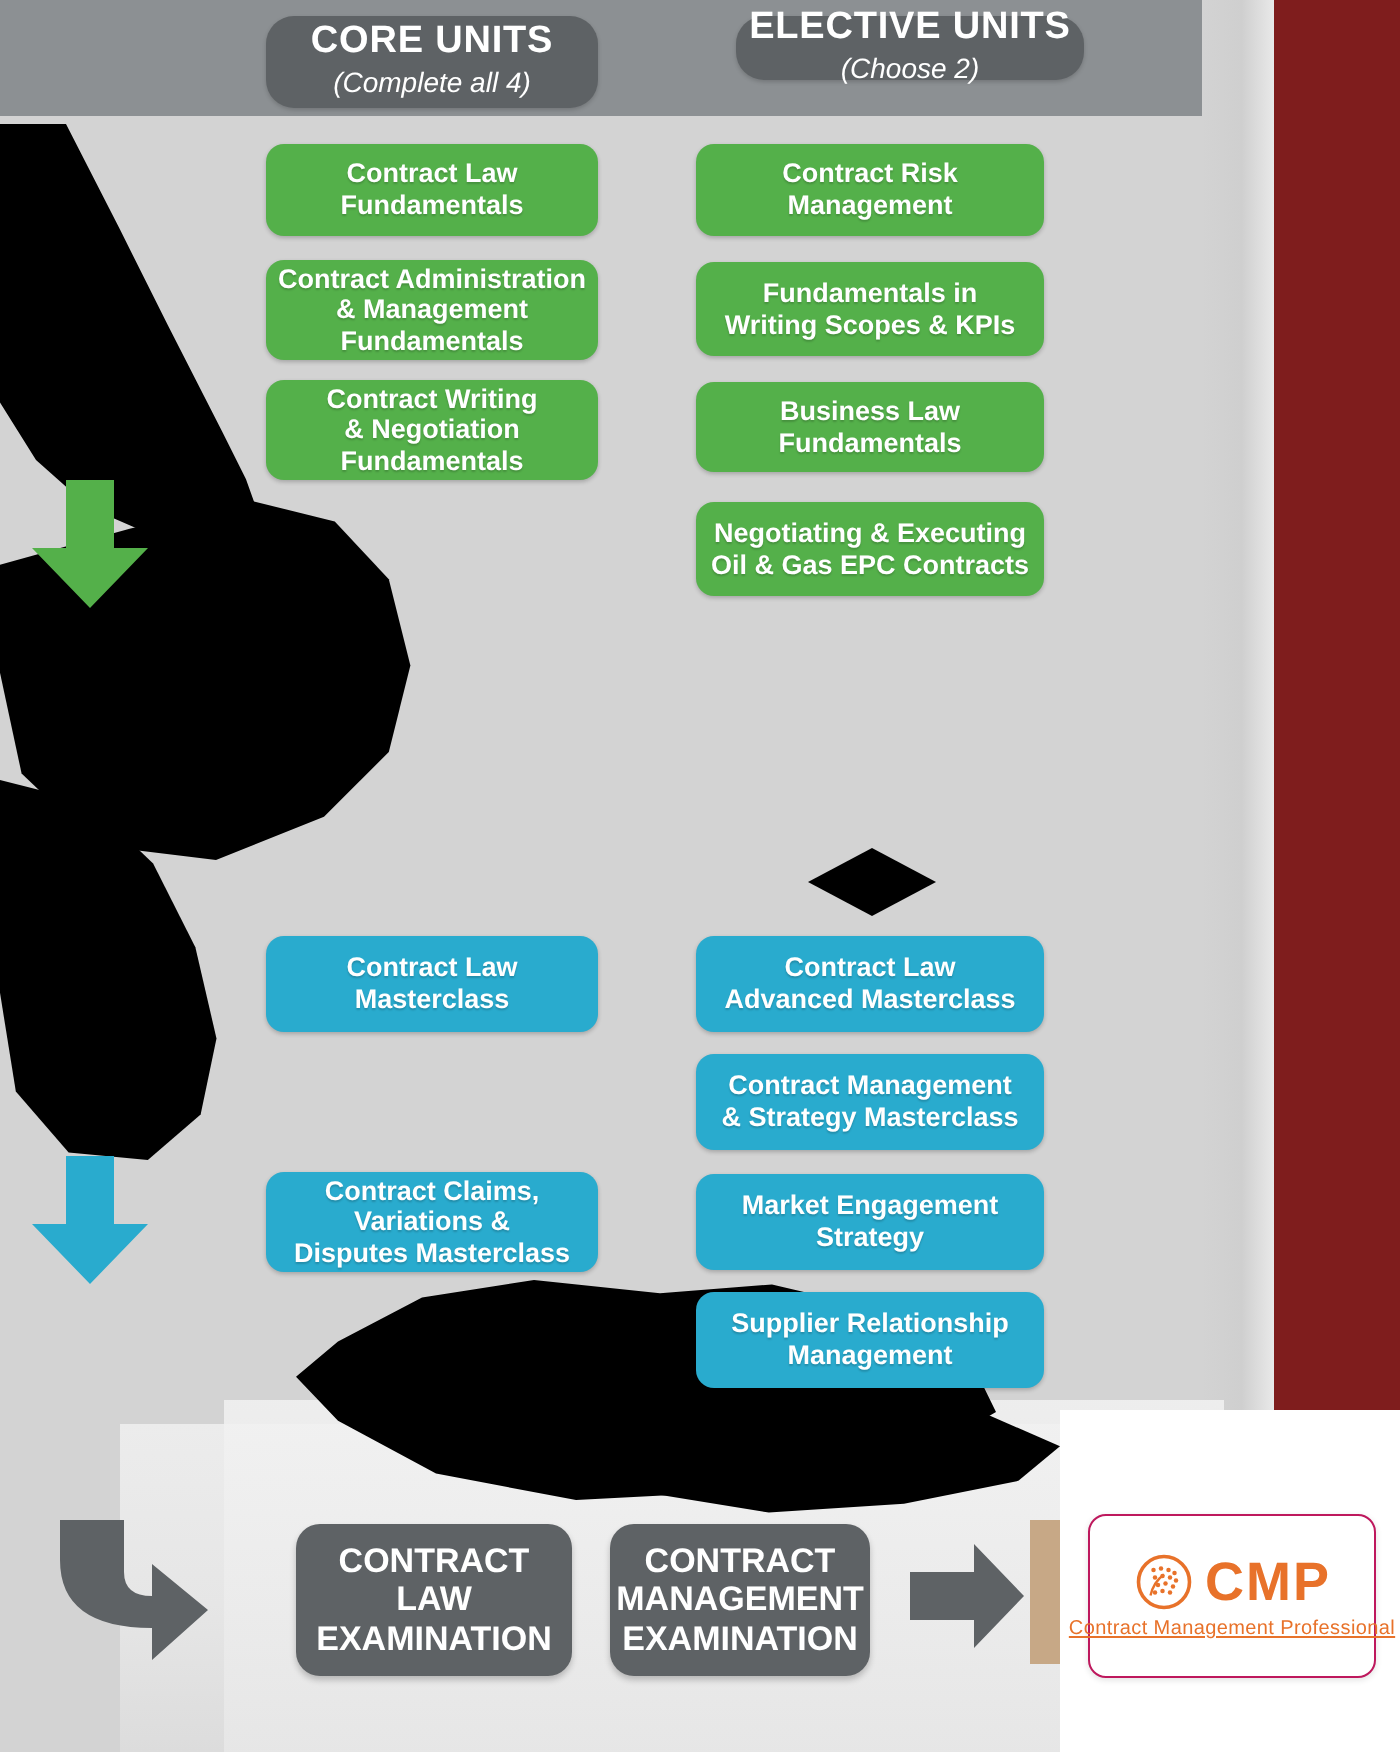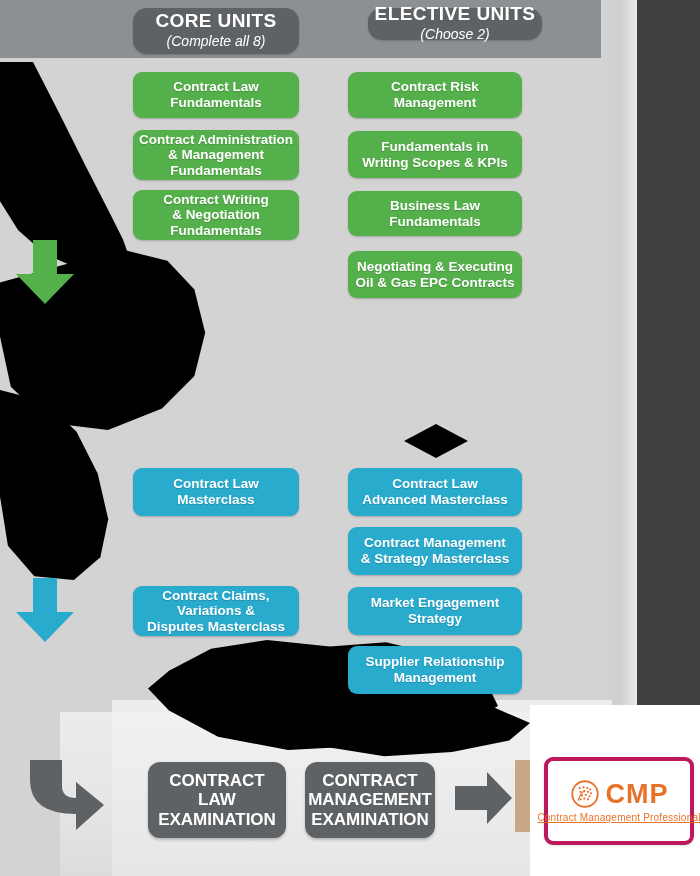--- a/index.html
+++ b/index.html
@@ -2,21 +2,21 @@
 <html><head>
 <meta charset="utf-8">
 <style>
   html,body{margin:0;padding:0;}
   body{
     width:700px;height:876px;
     background:#f4f4f4;
     font-family:"Liberation Sans",sans-serif;
     overflow:hidden;
   }
-  #stage{position:relative;width:700px;height:876px;overflow:hidden;background:#404040;}
+  #stage{position:relative;width:700px;height:876px;overflow:hidden;background:#7f1d1d;}
 
   
   .plate-gray{position:absolute;left:0;top:0;width:637px;height:876px;background:#d3d3d3;}
   .plate-header{position:absolute;left:0;top:0;width:637px;height:58px;background:#8c9093;
        border-bottom-right-radius:26px;}
   .plate-right-fade{position:absolute;left:601px;top:0;width:36px;height:876px;
        background:linear-gradient(90deg,#d3d3d3 0%,#cfcfcf 55%,#e9e9e9 100%);}
   .plate-bottom{position:absolute;left:60px;top:712px;width:560px;height:164px;
        background:linear-gradient(180deg,#ececec 0%,#e6e6e6 55%,#dcdcdc 100%);}
   .plate-bottom2{position:absolute;left:112px;top:700px;width:500px;height:176px;
@@ -74,21 +74,21 @@
      clip-path:polygon(6% 28%,18% 8%,34% 0,52% 6%,68% 2%,84% 14%,96% 34%,100% 60%,88% 82%,64% 96%,40% 100%,20% 88%,6% 64%,0 44%);}
   #art5{left:270px;top:690px;width:260px;height:72px;
      clip-path:polygon(0 34%,16% 12%,40% 4%,66% 10%,86% 24%,100% 46%,92% 70%,70% 86%,44% 92%,20% 78%,4% 58%);}
 
   .pill,.hdr,.exam,.arrow-down,.diamond,#arrow-right-gray,#arrow-curve-gray{z-index:6;}
   .artifact{z-index:5;}
   .plate-white-r,.plate-tan{z-index:4;}
 
   
   #cmp-card{position:absolute;left:544px;top:757px;width:142px;height:80px;background:#fff;
-     border:4px solid #be185d;border-radius:9px;z-index:8;
+     border:1px solid #be185d;border-radius:9px;z-index:8;
      box-shadow:0 1px 3px rgba(0,0,0,.12);
      display:flex;flex-direction:column;align-items:center;justify-content:center;}
   #cmp-row{display:flex;align-items:center;gap:6px;}
   #cmp-mark{width:30px;height:30px;}
   #cmp-word{font-size:27px;font-weight:bold;color:#e8722a;letter-spacing:1px;line-height:1;}
   #cmp-tag{font-size:10px;color:#e8722a;margin-top:3px;letter-spacing:.2px;white-space:nowrap;text-decoration:underline;}
 </style>
 </head>
 <body>
 
@@ -103,21 +103,21 @@
   <div class="plate-white-r"></div>
 
   <div class="artifact" id="art1"></div>
   <div class="artifact" id="art2"></div>
   <div class="artifact" id="art3"></div>
   <div class="artifact" id="art4"></div>
   <div class="artifact" id="art5"></div>
 
   <div class="hdr" id="hdr-core">
     <div class="t1">CORE UNITS</div>
-    <div class="t2">(Complete all 8)</div>
+    <div class="t2">(Complete all 4)</div>
   </div>
   <div class="hdr" id="hdr-elec">
     <div class="t1">ELECTIVE UNITS</div>
     <div class="t2">(Choose 2)</div>
   </div>
 
   <div class="pill green col-core" style="top:72px;height:46px;">Contract Law<br>Fundamentals</div>
   <div class="pill green col-core" style="top:130px;height:50px;">Contract Administration<br>&amp; Management<br>Fundamentals</div>
   <div class="pill green col-core" style="top:190px;height:50px;">Contract Writing<br>&amp; Negotiation<br>Fundamentals</div>
 

